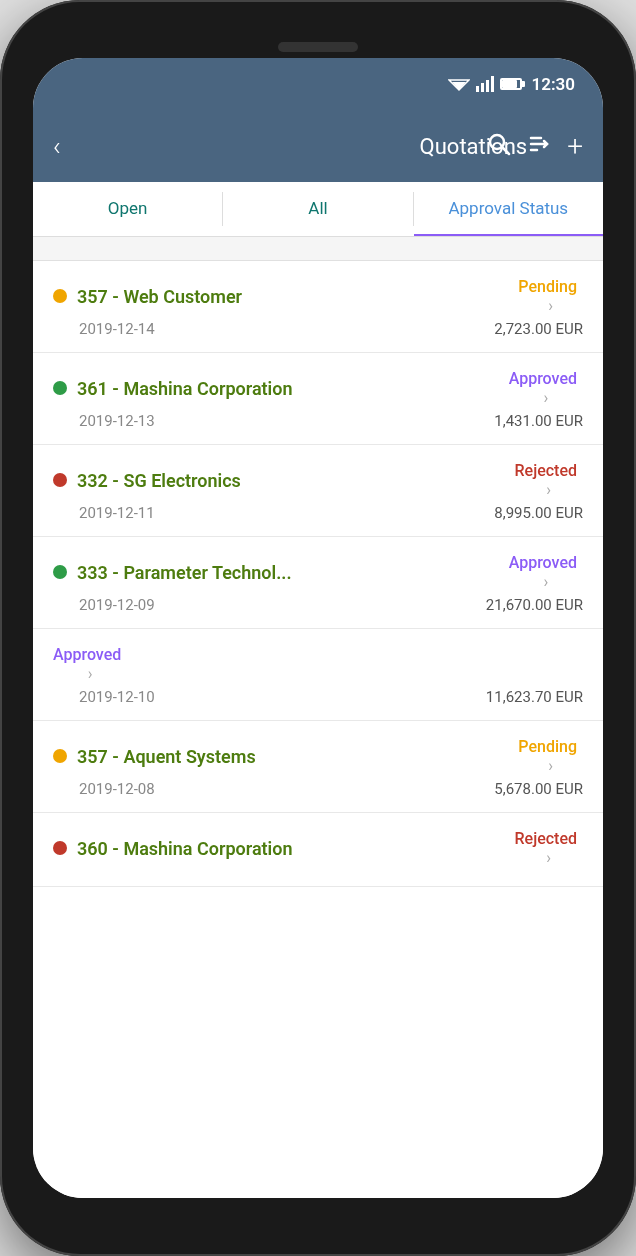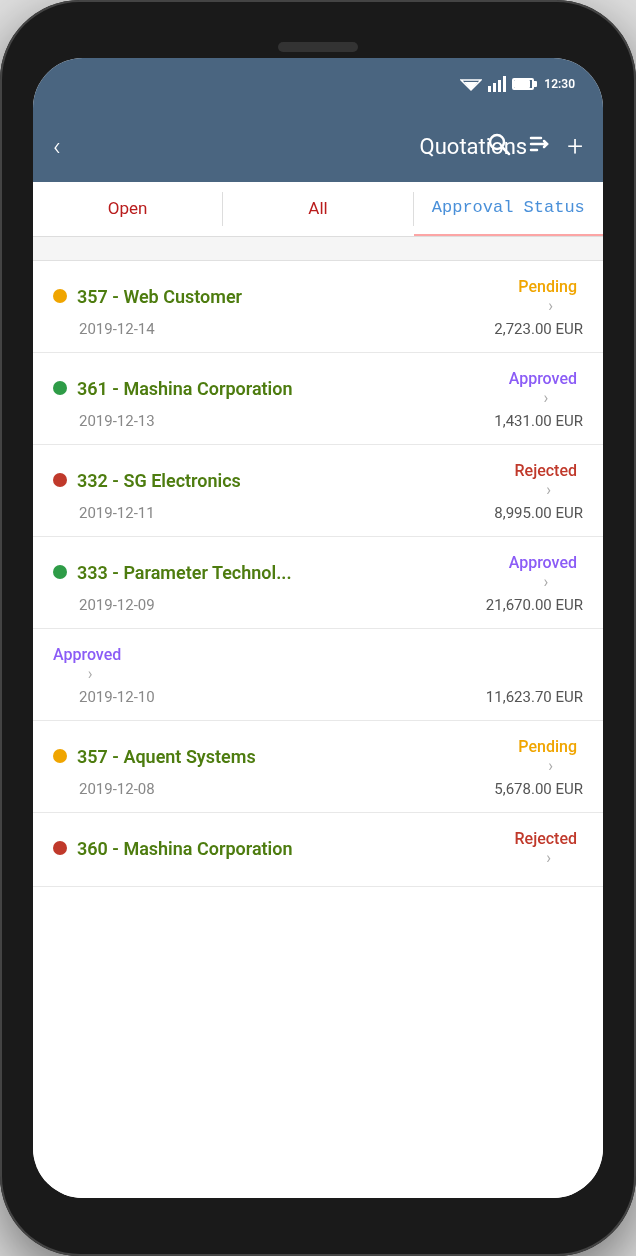--- a/index.html
+++ b/index.html
@@ -87,21 +87,21 @@
 
     .battery-fill {
       width: 85%;
       height: 100%;
       background: #fff;
       border-radius: 1px;
     }
 
     .status-time {
       color: #fff;
-      font-size: 12px;
+      font-size: 17px;
       font-weight: 600;
       margin-left: 4px;
     }
 
     .app-header {
       background: #4a6580;
       height: 72px;
       display: flex;
       align-items: center;
       padding: 0 20px;
@@ -144,30 +144,29 @@
       border-bottom: 1px solid #ddd;
       background: #fff;
       flex-shrink: 0;
     }
 
     .tab {
       flex: 1;
       text-align: center;
       padding: 16px 0;
       font-size: 17px;
-      color: #b91c1c;
+      color: #0f766e;
       cursor: pointer;
       border-bottom: 2px solid transparent;
       position: relative;
     }
 
     .tab.active {
       color: #4a90d9;
-      border-bottom: 2px solid #fca5a5;
-      font-family: Liberation Mono, monospace;
+      border-bottom: 2px solid #8b5cf6;
     }
 
     .tab-divider {
       width: 1px;
       background: #ddd;
       margin: 10px 0;
     }
 
     .list-section-header {
       background: #f5f5f5;

